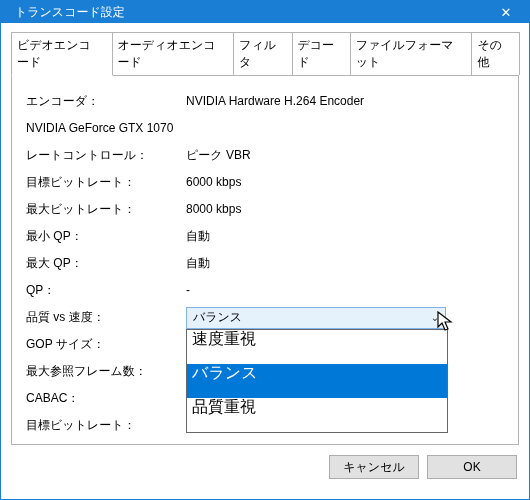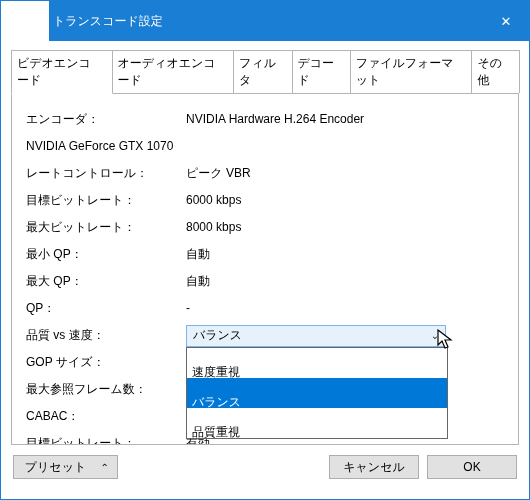--- a/index.html
+++ b/index.html
@@ -17,28 +17,27 @@
     width: 530px;
     height: 500px;
     border: 1px solid #1a7fd4;
     background: #fff;
     display: flex;
     flex-direction: column;
     box-shadow: 0 0 6px rgba(0,0,0,0.18);
     margin: 0;
   }
   .titlebar {
-    height: 40px;
+    height: 22px;
     background: #1a7fd4;
     color: #fff;
     display: flex;
     align-items: center;
-    padding-left: 4px;
-    font-size: 12px;
-    margin-left: 48px;
+    padding-left: 14px;
+    font-size: 12px;
   }
   .titlebar .title-text { flex: 1; }
   .titlebar .close {
     width: 46px;
     height: 30px;
     display: flex;
     align-items: center;
     justify-content: center;
     font-size: 13px;
     font-family: sans-serif;
@@ -129,24 +128,24 @@
   .dropdown {
     position: absolute;
     left: -1px;
     top: 21px;
     width: 262px;
     border: 1px solid #666;
     background: #fff;
     z-index: 20;
   }
   .dropdown .item {
-    height: 20px;
+    height: 34px;
     line-height: 18px;
-    padding: 15px 5px;
-    font-size: 12px;
+    padding: 0 5px;
+    font-size: 16px;
   }
   .dropdown .item.sel {
     background: #0078d7;
     color: #fff;
   }
   .cursor {
     position: absolute;
     pointer-events: none;
     z-index: 50;
   }
@@ -271,24 +270,20 @@
         </div>
 
       </div>
 
       <svg class="cursor" style="left:425px; top:235px;" width="18" height="22" viewBox="0 0 18 22">
         <path d="M1 1 L1 16 L5 12 L8 19 L11 18 L8 11 L14 11 Z" fill="#fff" stroke="#000" stroke-width="1.2"></path>
       </svg>
     </div>
 
     <div class="buttons">
-      <div class="btn preset">
-        <span>プリセット</span>
-        <span class="up">⌃</span>
-      </div>
       <div class="spacer"></div>
       <div class="btn cancel">
         <span>キャンセル</span>
       </div>
       <div class="btn ok">
         <span>OK</span>
       </div>
     </div>
 
   </div>

